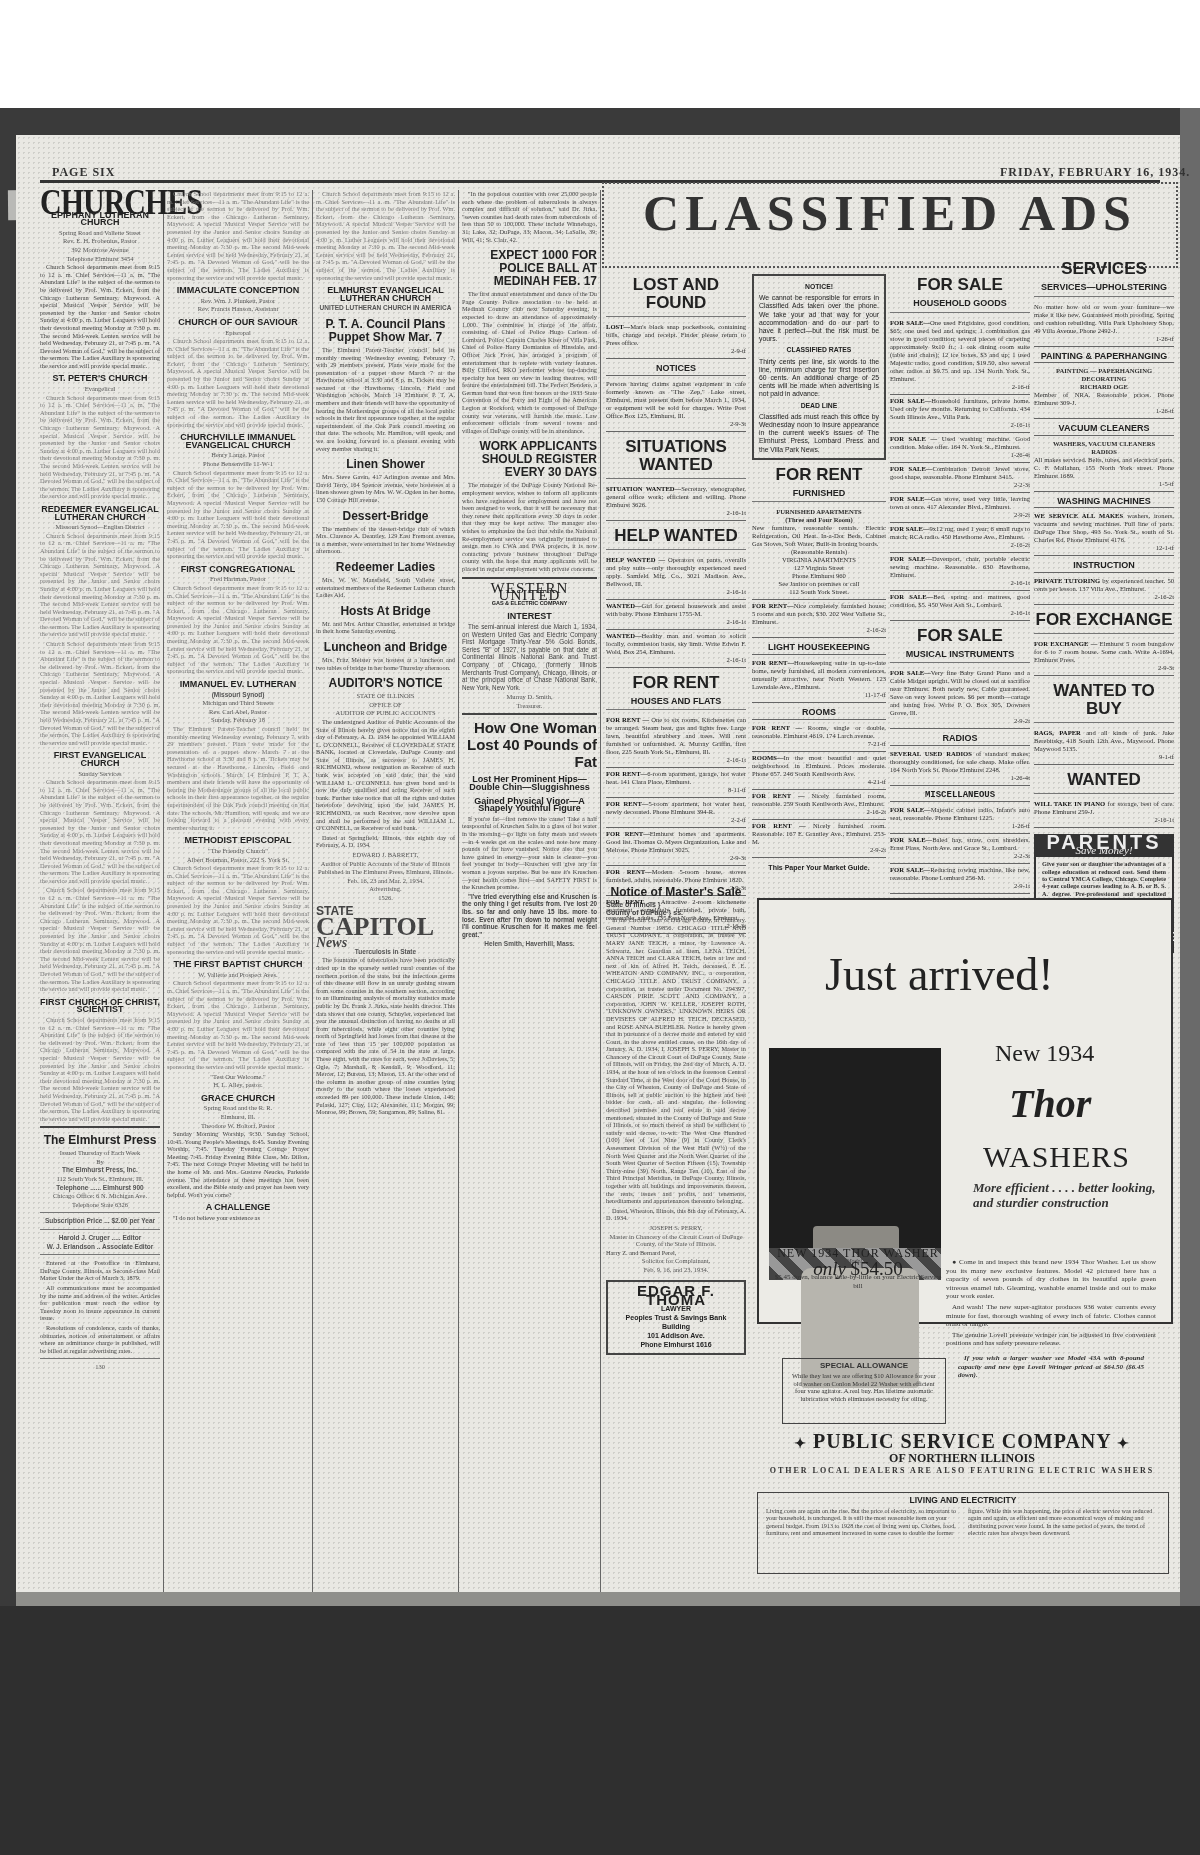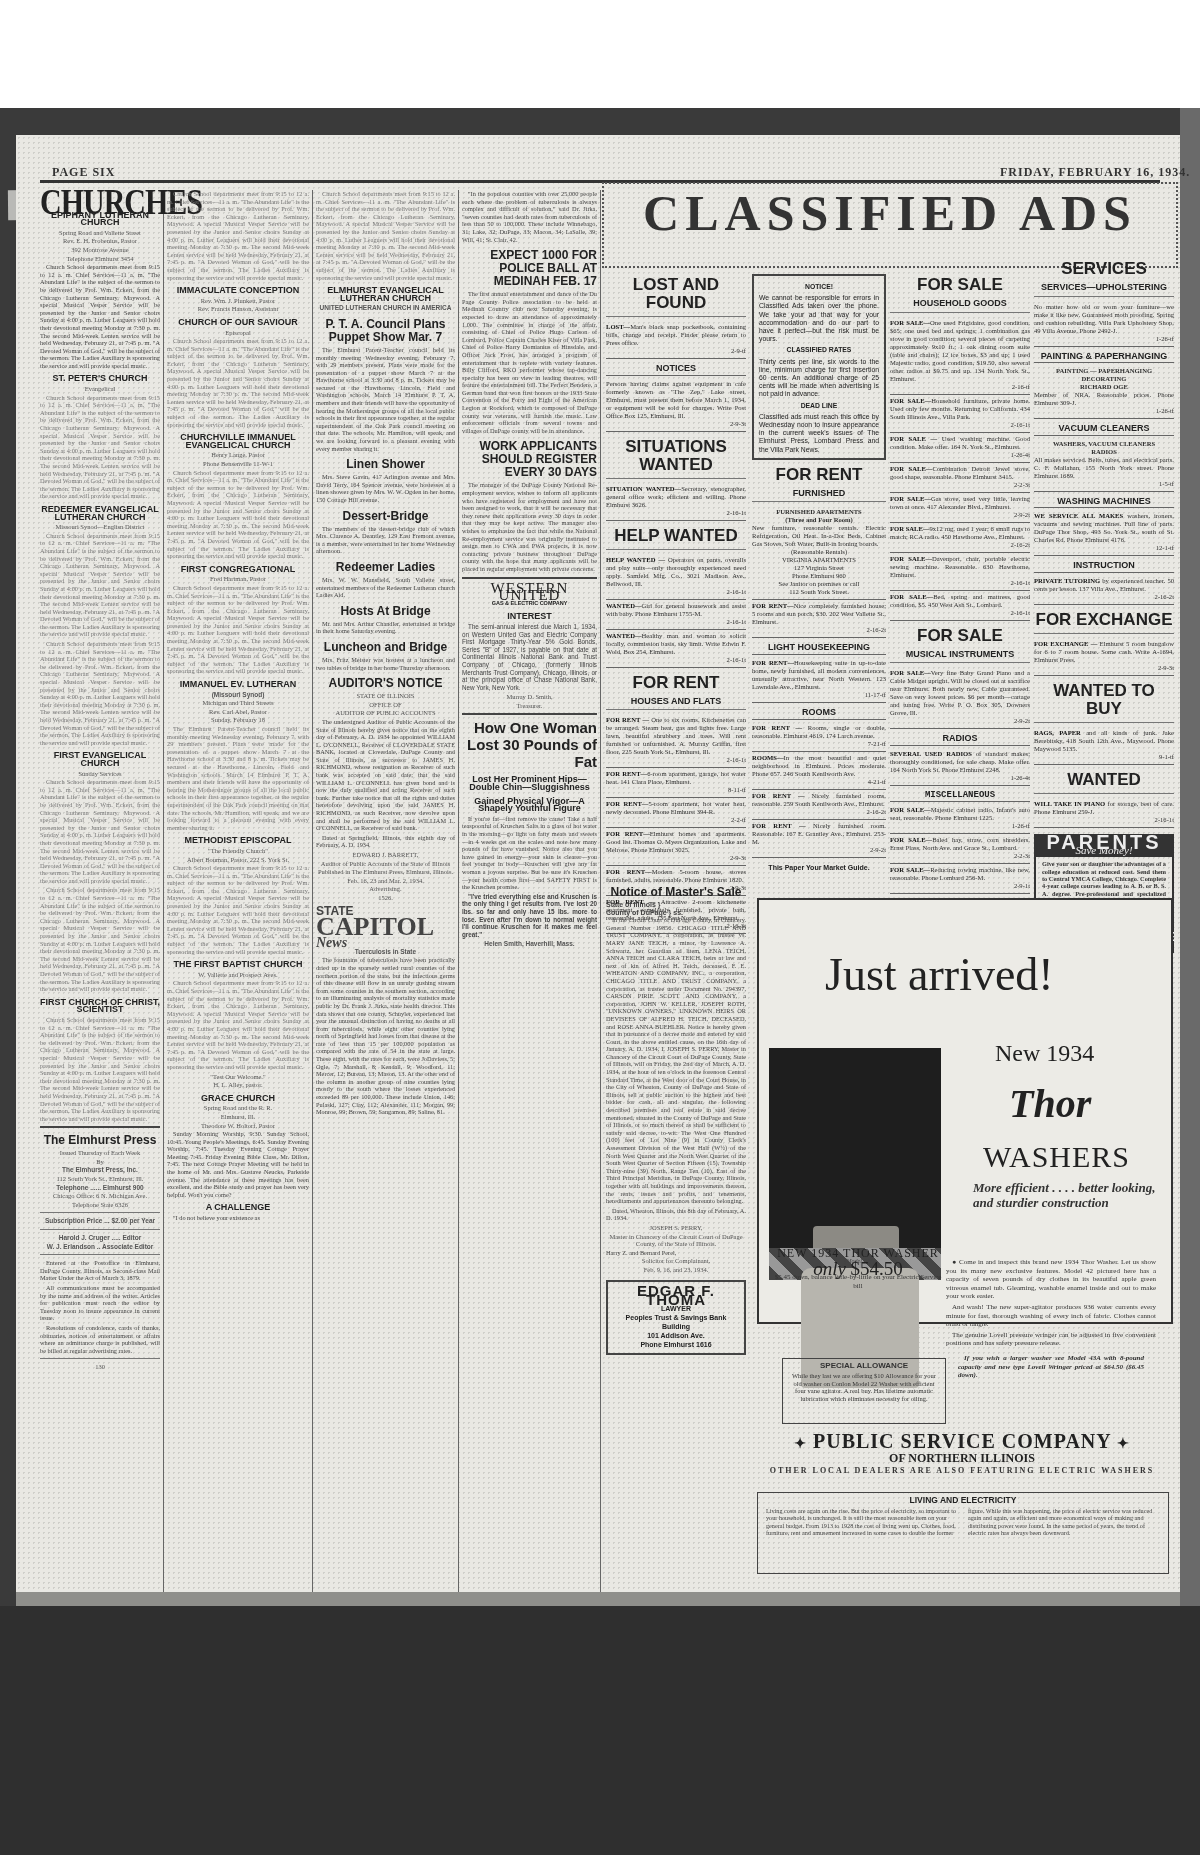--- a/index.html
+++ b/index.html
@@ -206,21 +206,21 @@
   <div class="hd md" style="text-align:right;">WORK APPLICANTS SHOULD REGISTER EVERY 30 DAYS</div>
   <p class="p">The manager of the DuPage County National Re-employment service, wishes to inform all applicants who have registered for employment and have not been assigned to work, that it will be necessary that they renew their applications every 30 days in order that they may be kept active. The manager also wishes to emphasize the fact that while the National Re-employment service was originally instituted to assign men to CWA and PWA projects, it is now contacting private business throughout DuPage county with the hope that many applicants will be placed in regular employment with private concerns.</p>
   <div class="hr2"></div>
   <div class="wu">WESTERN UNITED</div>
   <div class="wu2">GAS &amp; ELECTRIC COMPANY</div>
   <div class="hd sm">INTEREST</div>
   <p class="p" style="font-family:'Liberation Sans',sans-serif;">The semi-annual interest due March 1, 1934, on Western United Gas and Electric Company First Mortgage Thirty-Year 5% Gold Bonds, Series "B" of 1927, is payable on that date at Continental Illinois National Bank and Trust Company of Chicago, (formerly Illinois Merchants Trust Company), Chicago, Illinois, or at the principal office of Chase National Bank, New York, New York.</p>
   <div class="sub">Murray D. Smith,</div>
   <div class="sub">Treasurer.</div>
   <div class="hr2"></div>
-  <div class="krusch">How One Woman Lost 30 Pounds of Fat</div>
+  <div class="krusch">How One Woman Lost 40 Pounds of Fat</div>
   <div class="hd sm">Lost Her Prominent Hips—Double Chin—Sluggishness</div>
   <div class="hd sm">Gained Physical Vigor—A Shapely Youthful Figure</div>
   <p class="p">If you're fat—first remove the cause! Take a half teaspoonful of Kruschen Salts in a glass of hot water in the morning—go light on fatty meats and sweets—in 4 weeks get on the scales and note how many pounds of fat have vanished. Notice also that you have gained in energy—your skin is clearer—you feel younger in body—Kruschen will give any fat woman a joyous surprise. But be sure it's Kruschen—your health comes first—and SAFETY FIRST is the Kruschen promise.</p>
   <p class="p cond">"I've tried everything else and Kruschen is the only thing I get results from. I've lost 20 lbs. so far and only have 15 lbs. more to lose. Even after I'm down to normal weight I'll continue Kruschen for it makes me feel great."</p>
   <div class="sub cond">Helen Smith, Haverhill, Mass.</div>
 </div>
 
 <div class="class-banner">
   <div class="class-title">CLASSIFIED ADS</div>
 </div>

